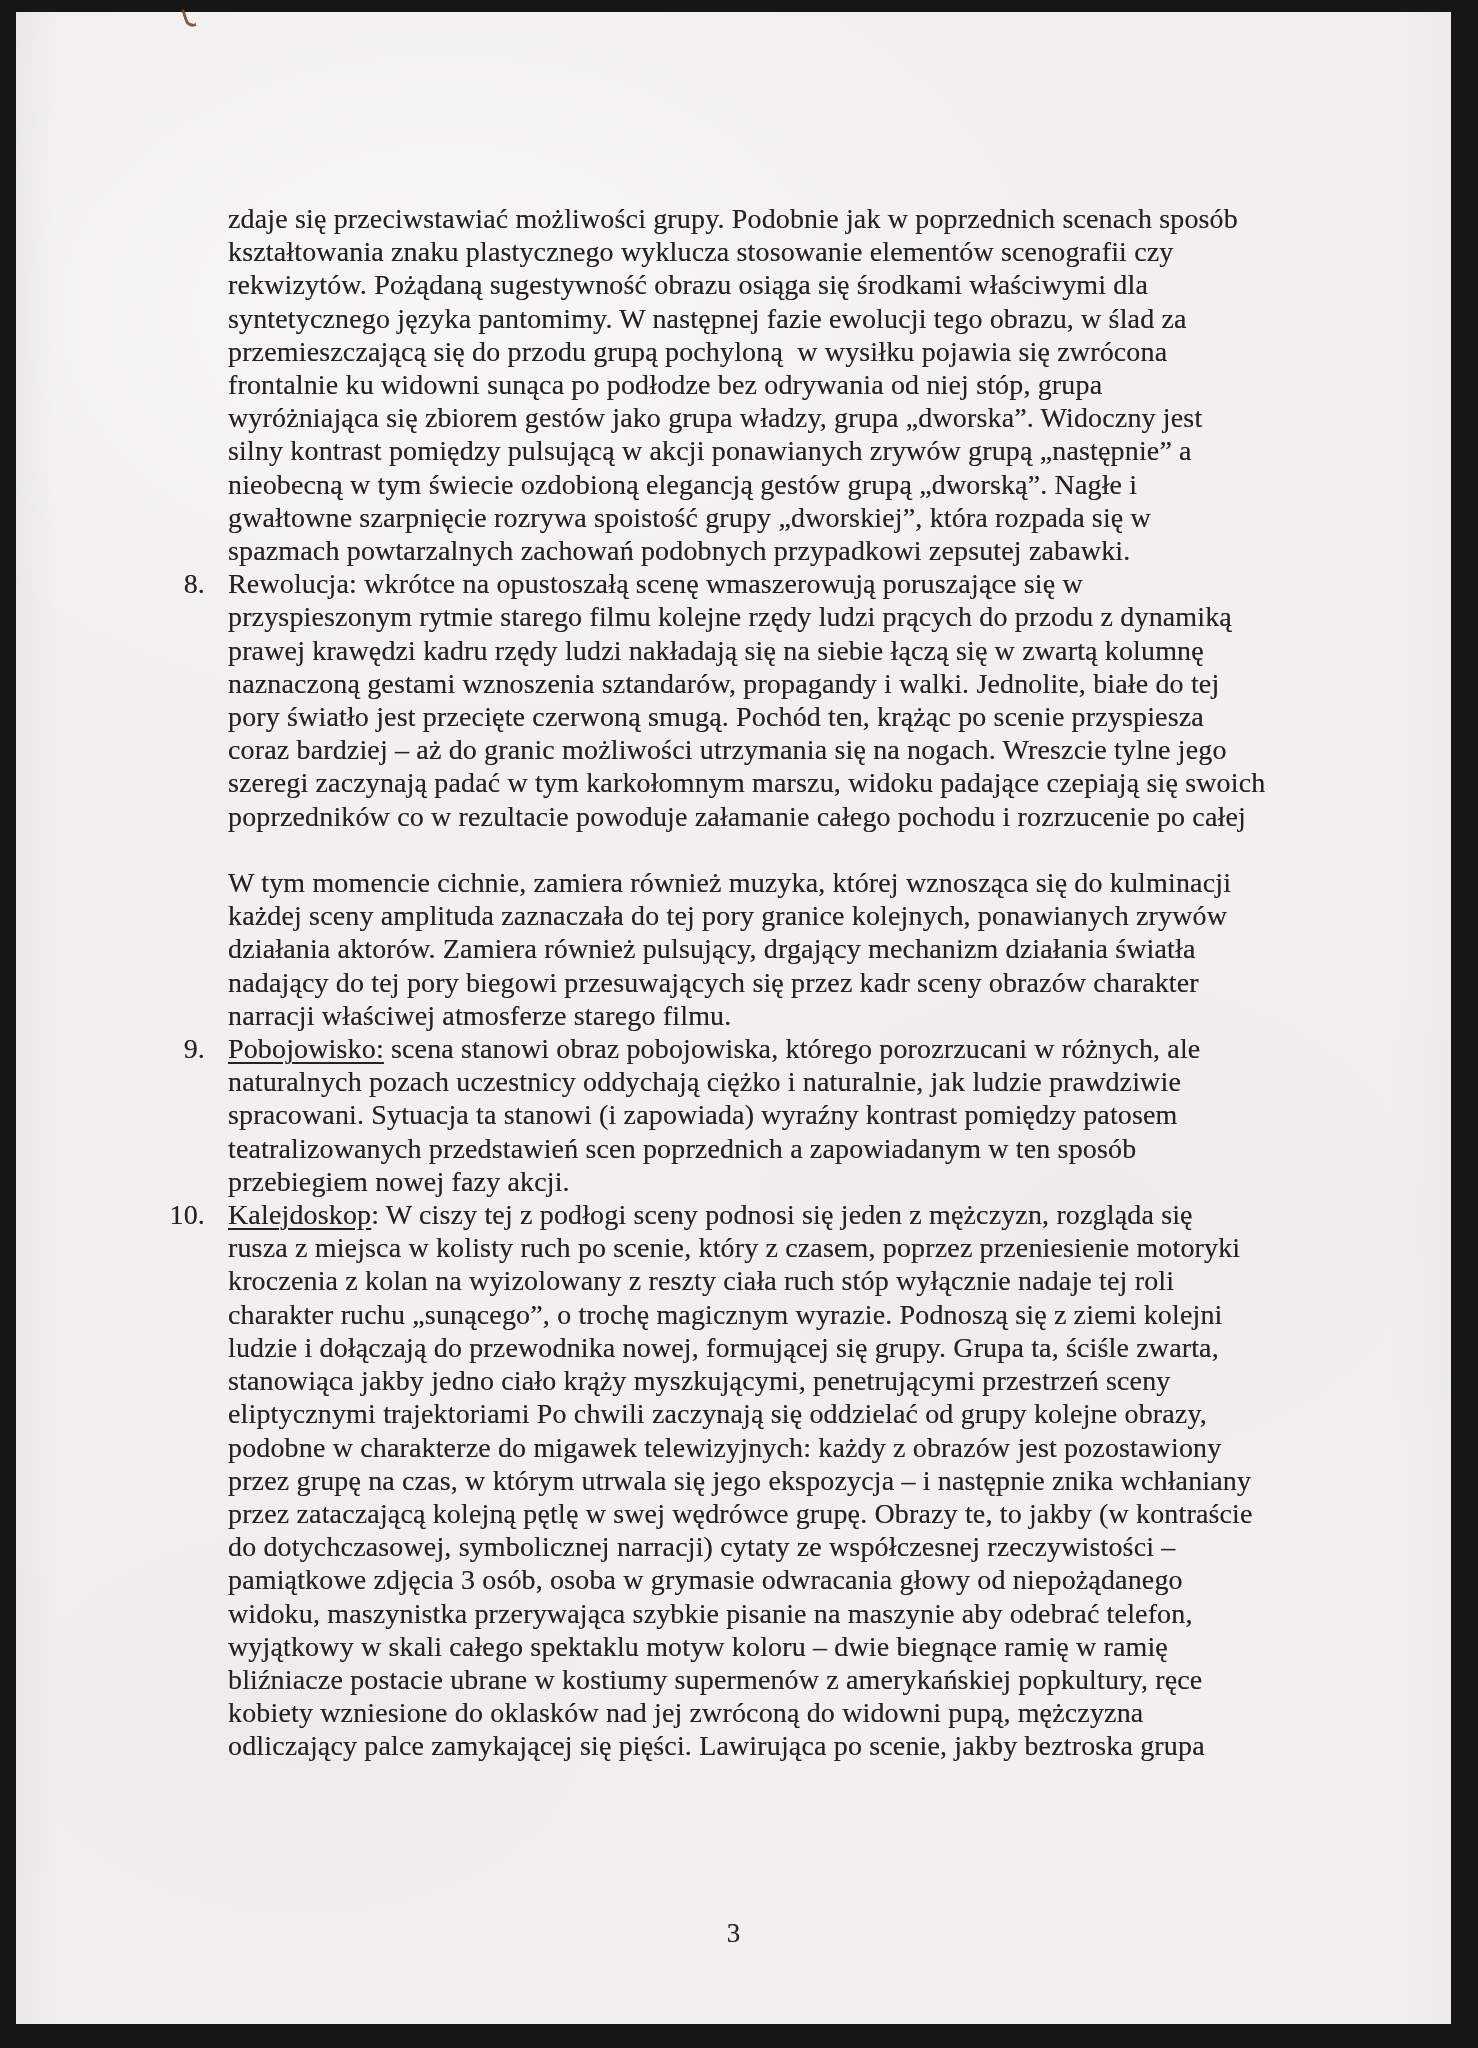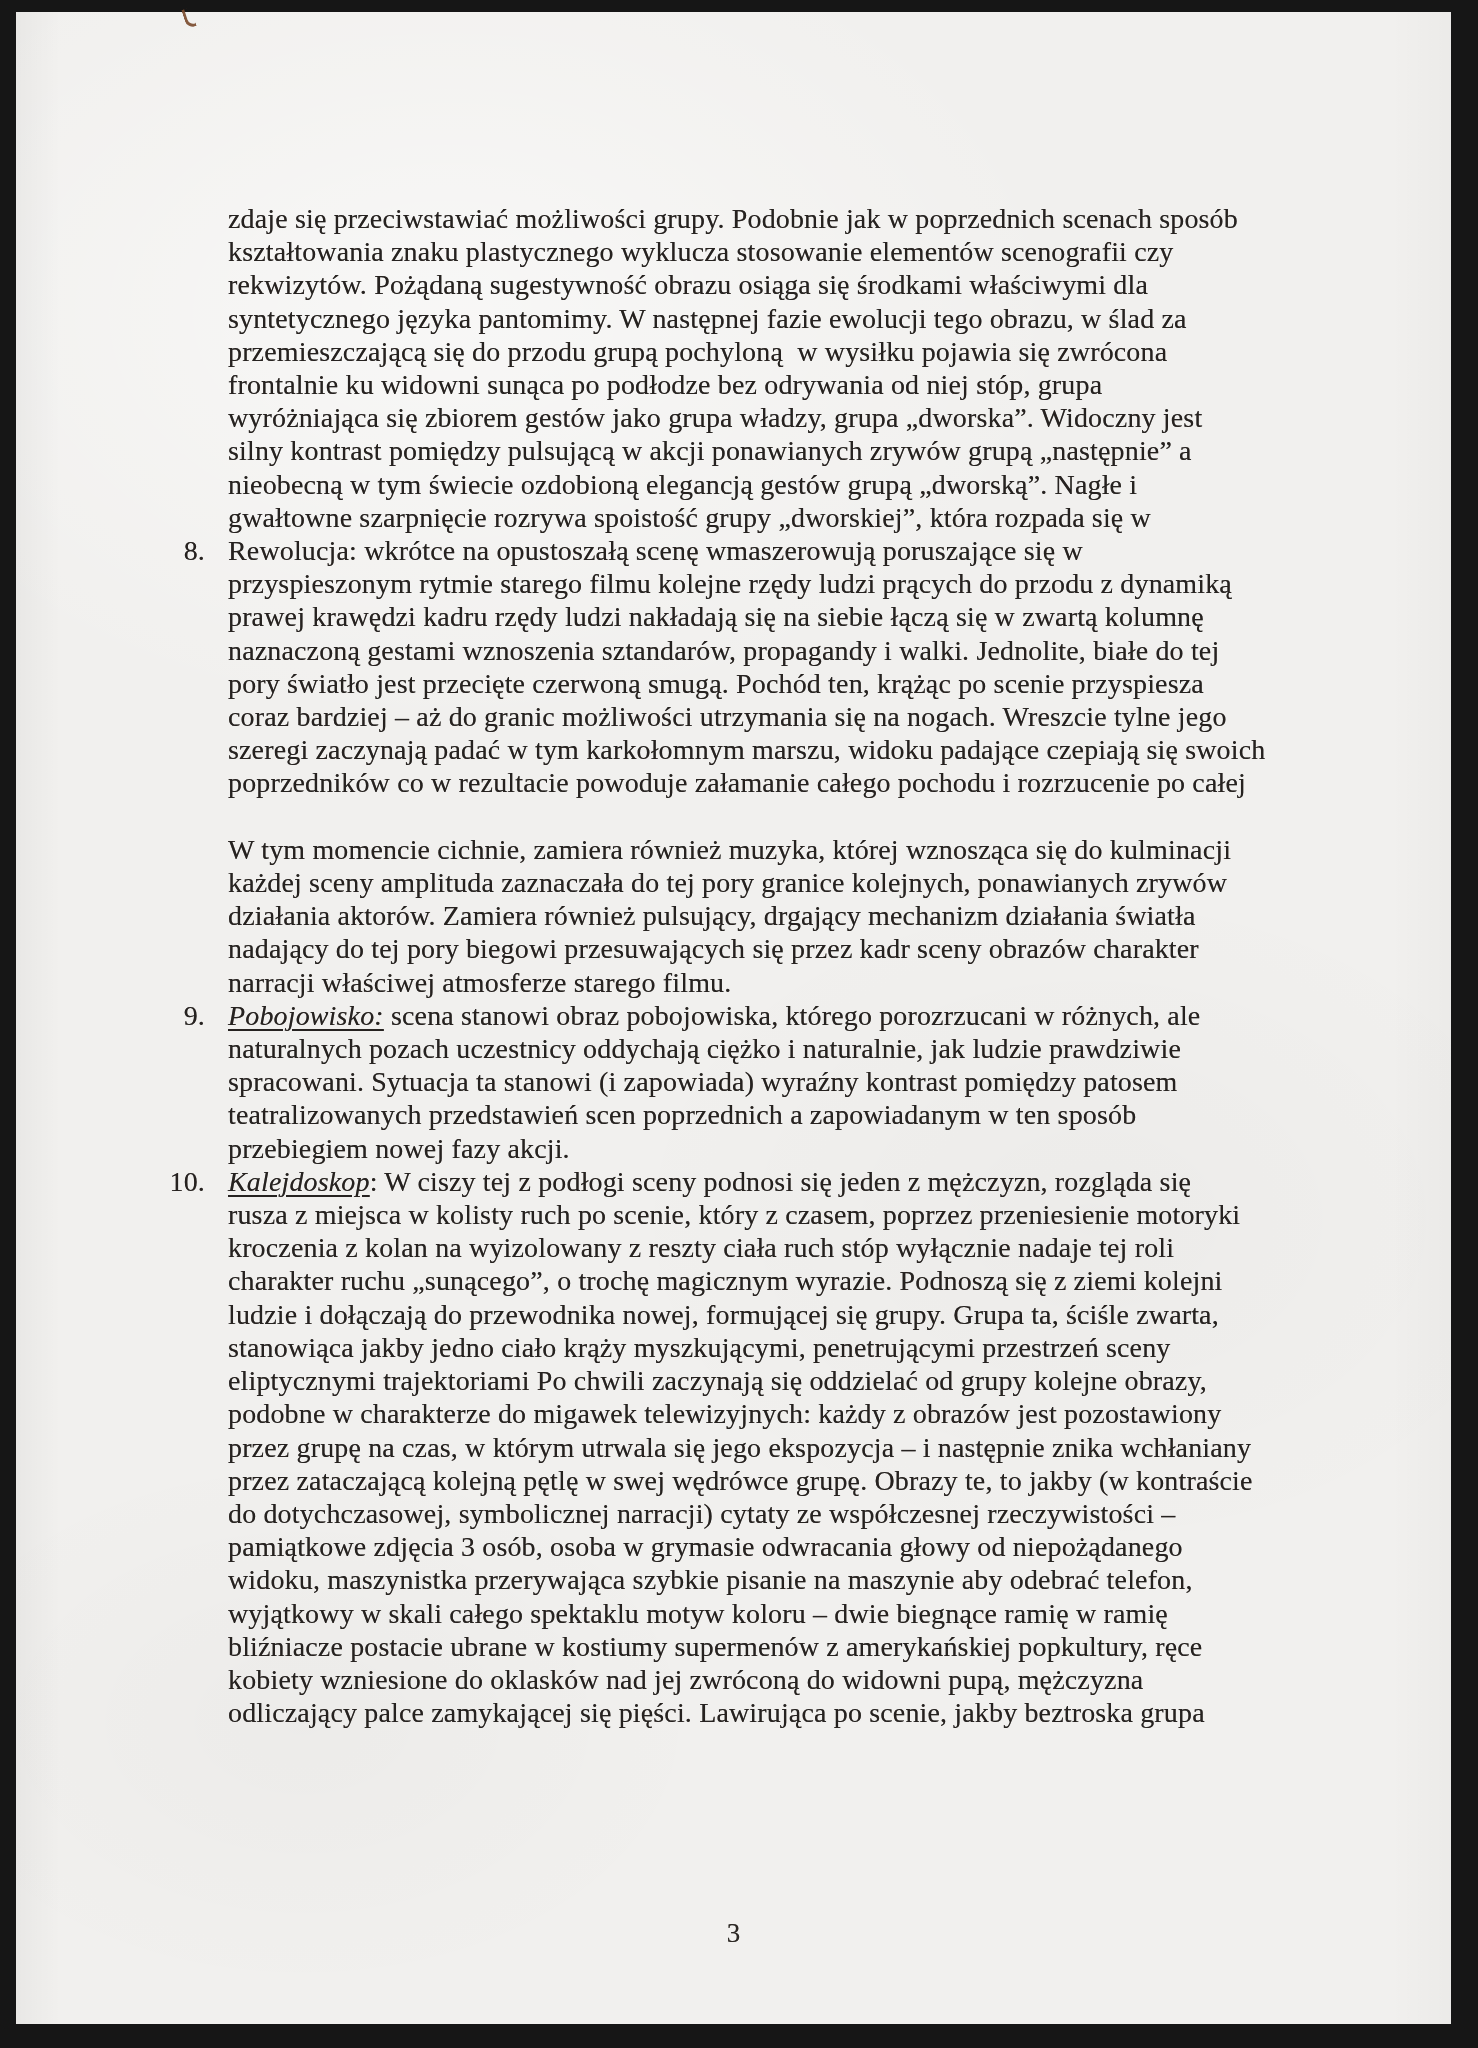--- a/index.html
+++ b/index.html
@@ -52,21 +52,21 @@
   .block.space { margin-top: 33.2px; }
   .num {
     position: absolute;
     left: -60px;
     top: 0;
     width: 37px;
     text-align: right;
     white-space: pre;
   }
   .line { white-space: pre; }
-  .lead-u { text-decoration: underline; text-underline-offset: 4px; text-decoration-thickness: 1.5px; font-style: italic; }
+  .lead-u { text-decoration: underline; text-underline-offset: 4px; text-decoration-thickness: 1.5px; }
   .pagenum {
     position: absolute;
     top: 1906px;
     left: 0;
     width: 1435px;
     text-align: center;
     font-size: 27px;
     color: #2c2824;
     text-shadow: 0 0 0.5px rgba(42,36,30,0.5);
   }
@@ -82,20 +82,21 @@
           <div class="line">zdaje się przeciwstawiać możliwości grupy. Podobnie jak w poprzednich scenach sposób</div>
           <div class="line">kształtowania znaku plastycznego wyklucza stosowanie elementów scenografii czy</div>
           <div class="line">rekwizytów. Pożądaną sugestywność obrazu osiąga się środkami właściwymi dla</div>
           <div class="line">syntetycznego języka pantomimy. W następnej fazie ewolucji tego obrazu, w ślad za</div>
           <div class="line">przemieszczającą się do przodu grupą pochyloną &nbsp;w wysiłku pojawia się zwrócona</div>
           <div class="line">frontalnie ku widowni sunąca po podłodze bez odrywania od niej stóp, grupa</div>
           <div class="line">wyróżniająca się zbiorem gestów jako grupa władzy, grupa „dworska”. Widoczny jest</div>
           <div class="line">silny kontrast pomiędzy pulsującą w akcji ponawianych zrywów grupą „następnie” a</div>
           <div class="line">nieobecną w tym świecie ozdobioną elegancją gestów grupą „dworską”. Nagłe i</div>
           <div class="line">gwałtowne szarpnięcie rozrywa spoistość grupy „dworskiej”, która rozpada się w</div>
+          <div class="line">spazmach powtarzalnych zachowań podobnych przypadkowi zepsutej zabawki.</div>
         </div>
         <div class="block">
           <span class="num">8.</span>
           <div class="line">Rewolucja: wkrótce na opustoszałą scenę wmaszerowują poruszające się w</div>
           <div class="line">przyspieszonym rytmie starego filmu kolejne rzędy ludzi prących do przodu z dynamiką</div>
           <div class="line">prawej krawędzi kadru rzędy ludzi nakładają się na siebie łączą się w zwartą kolumnę</div>
           <div class="line">naznaczoną gestami wznoszenia sztandarów, propagandy i walki. Jednolite, białe do tej</div>
           <div class="line">pory światło jest przecięte czerwoną smugą. Pochód ten, krążąc po scenie przyspiesza</div>
           <div class="line">coraz bardziej – aż do granic możliwości utrzymania się na nogach. Wreszcie tylne jego</div>
           <div class="line">szeregi zaczynają padać w tym karkołomnym marszu, widoku padające czepiają się swoich</div>

